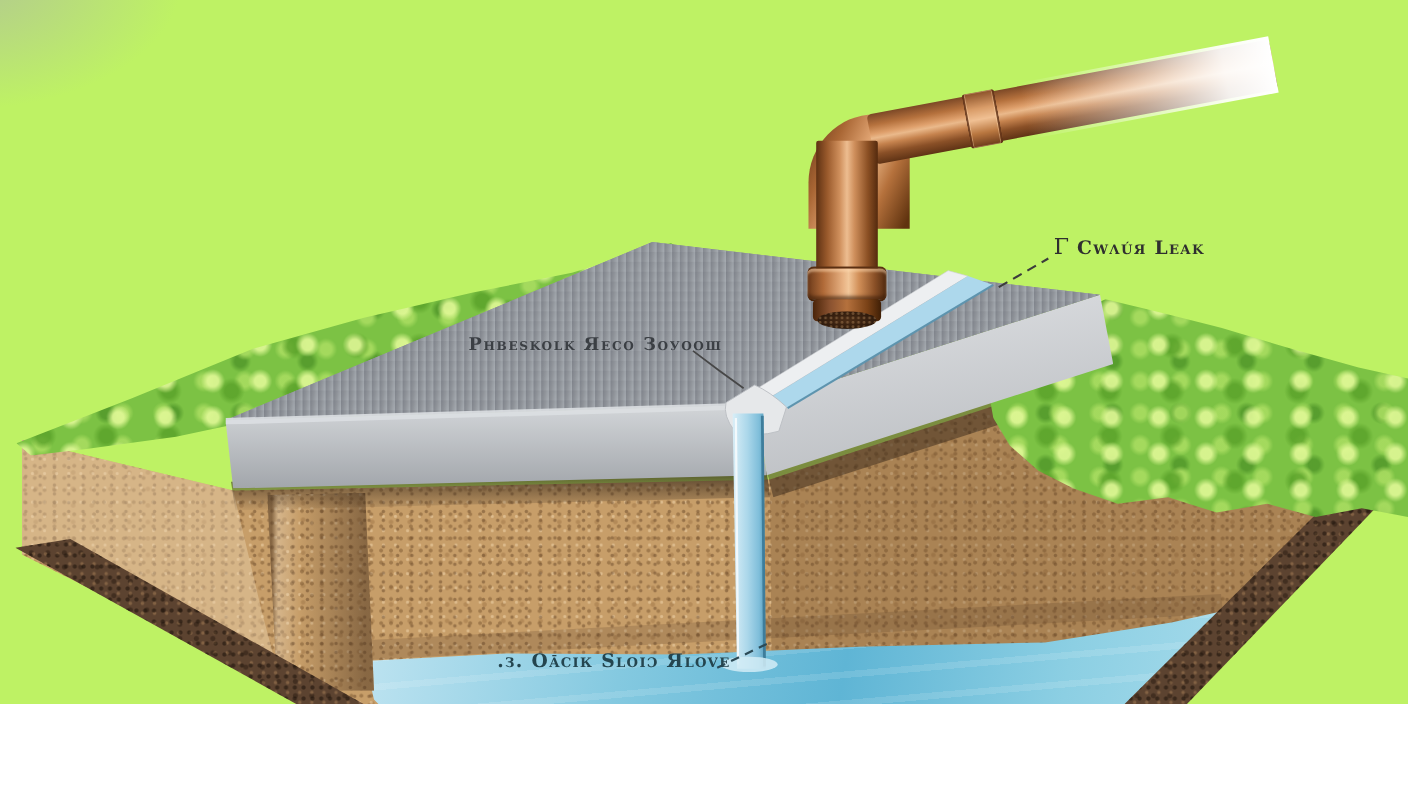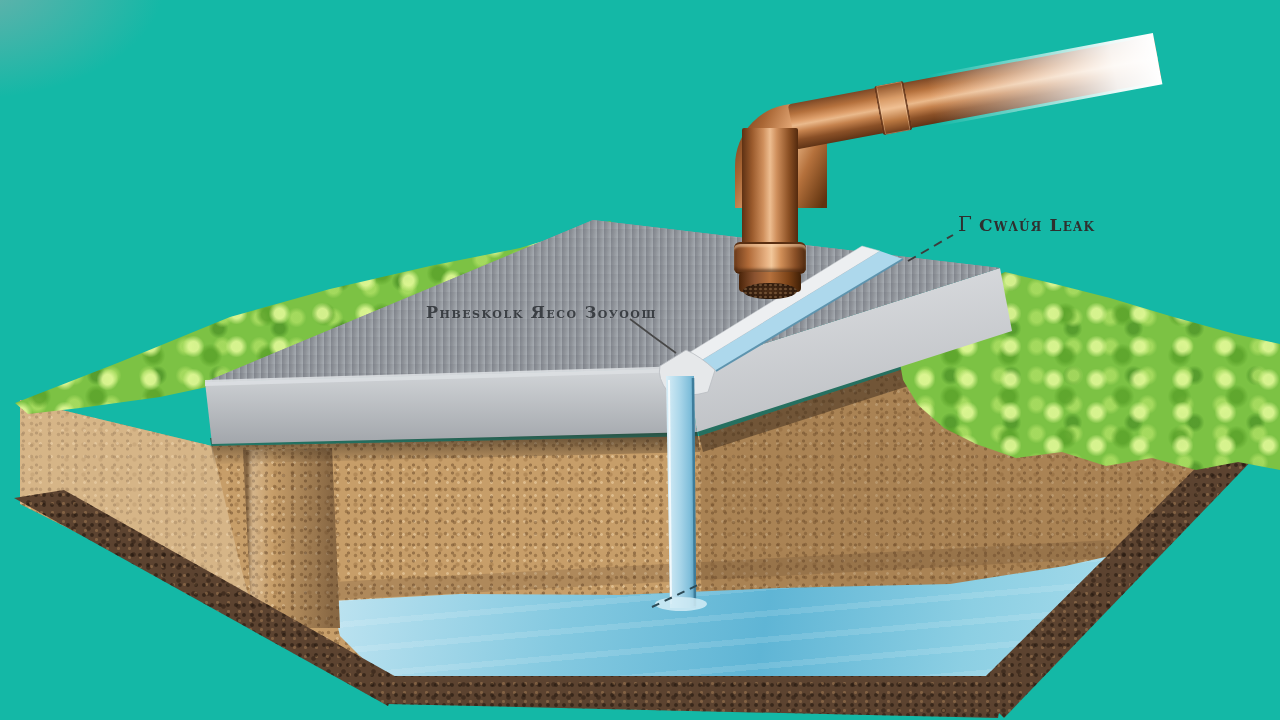--- a/index.html
+++ b/index.html
@@ -1,17 +1,17 @@
 <!DOCTYPE html>
 <html><head>
 <meta charset="utf-8">
 <style>
   html,body{margin:0;padding:0;background:#ffffff;}
   #scene{
-    position:relative;width:1280px;height:720px;overflow:hidden;background:#14b8a6;
+    position:relative;width:1280px;height:640px;overflow:hidden;background:#bef264;
     font-family:"DejaVu Serif","Liberation Serif",serif;
   }
   .abs{position:absolute;}
   .full{position:absolute;left:0;top:0;width:1280px;height:720px;}
 
   
   .soil-tex{
     background-color:#c79e69;
     background-image:
       radial-gradient(circle, rgba(122,86,48,.50) 0 1.3px, transparent 2.2px),
@@ -157,14 +157,17 @@
               background:radial-gradient(#4a2c16,#2e1a0c 70%);
               background-image:radial-gradient(circle, rgba(160,120,80,.5) 0 1px, transparent 1.6px),radial-gradient(#4a2c16,#2e1a0c 70%);
               background-size:5px 4px,100% 100%;"></div>
 
   <div class="lbl" style="left:958px;top:212px;font-size:17px;">
     <span class="bracket">Γ</span><span>Cwλúя Leak</span>
   </div>
   <div class="lbl" style="left:426px;top:303px;font-size:16px;letter-spacing:1.5px;color:#3b3f44;">
     <span>Phbeskolk Яeco Зоуоош</span>
   </div>
+  <div class="lbl" style="left:452px;top:591px;font-size:17px;color:#24454f;">
+    <span>.з. Оācік Sloіɔ Яlove</span>
+  </div>
 
 </div>
 
 </body></html>

